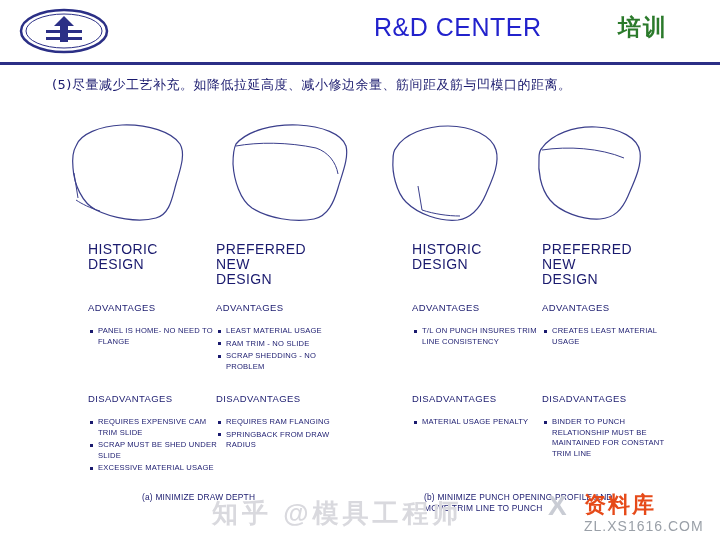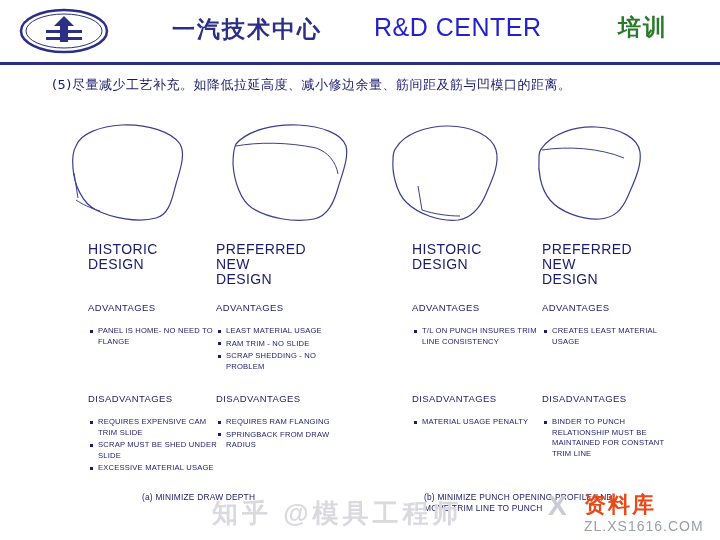--- a/index.html
+++ b/index.html
@@ -177,21 +177,20 @@
   <div class="logo">
     <svg width="92" height="50" viewBox="0 0 92 50">
       <ellipse cx="46" cy="25" rx="43" ry="21" fill="none" stroke="#2b2f86" stroke-width="2.5"></ellipse>
       <ellipse cx="46" cy="25" rx="38" ry="17" fill="none" stroke="#2b2f86" stroke-width="1"></ellipse>
       <path d="M46 10 L36 20 L56 20 Z" fill="#2b2f86"></path>
       <rect x="42" y="20" width="8" height="16" fill="#2b2f86"></rect>
       <rect x="28" y="24" width="36" height="3" fill="#2b2f86"></rect>
       <rect x="28" y="31" width="36" height="3" fill="#2b2f86"></rect>
     </svg>
   </div>
-  <div class="title-cn">一汽技术中心</div>
   <div class="title-en">R&amp;D CENTER</div>
   <div class="title-train">培训</div>
 </div>
 <div class="header-rule"></div>
 
 <div class="headline">(5)尽量减少工艺补充。如降低拉延高度、减小修边余量、筋间距及筋与凹模口的距离。</div>
 
 <div class="shape-wrap" style="left:60px; top:118px;">
   <svg width="140" height="110" viewBox="0 0 140 110">
     <path d="M16 28 C20 16, 40 8, 62 7 C88 6, 112 14, 120 26 C126 36, 120 52, 116 66 C112 80, 110 96, 96 100 C78 105, 52 100, 36 92 C22 85, 14 66, 13 50 C12 40, 13 33, 16 28 Z" fill="none" stroke="#3b3f8c" stroke-width="1.2"></path>

